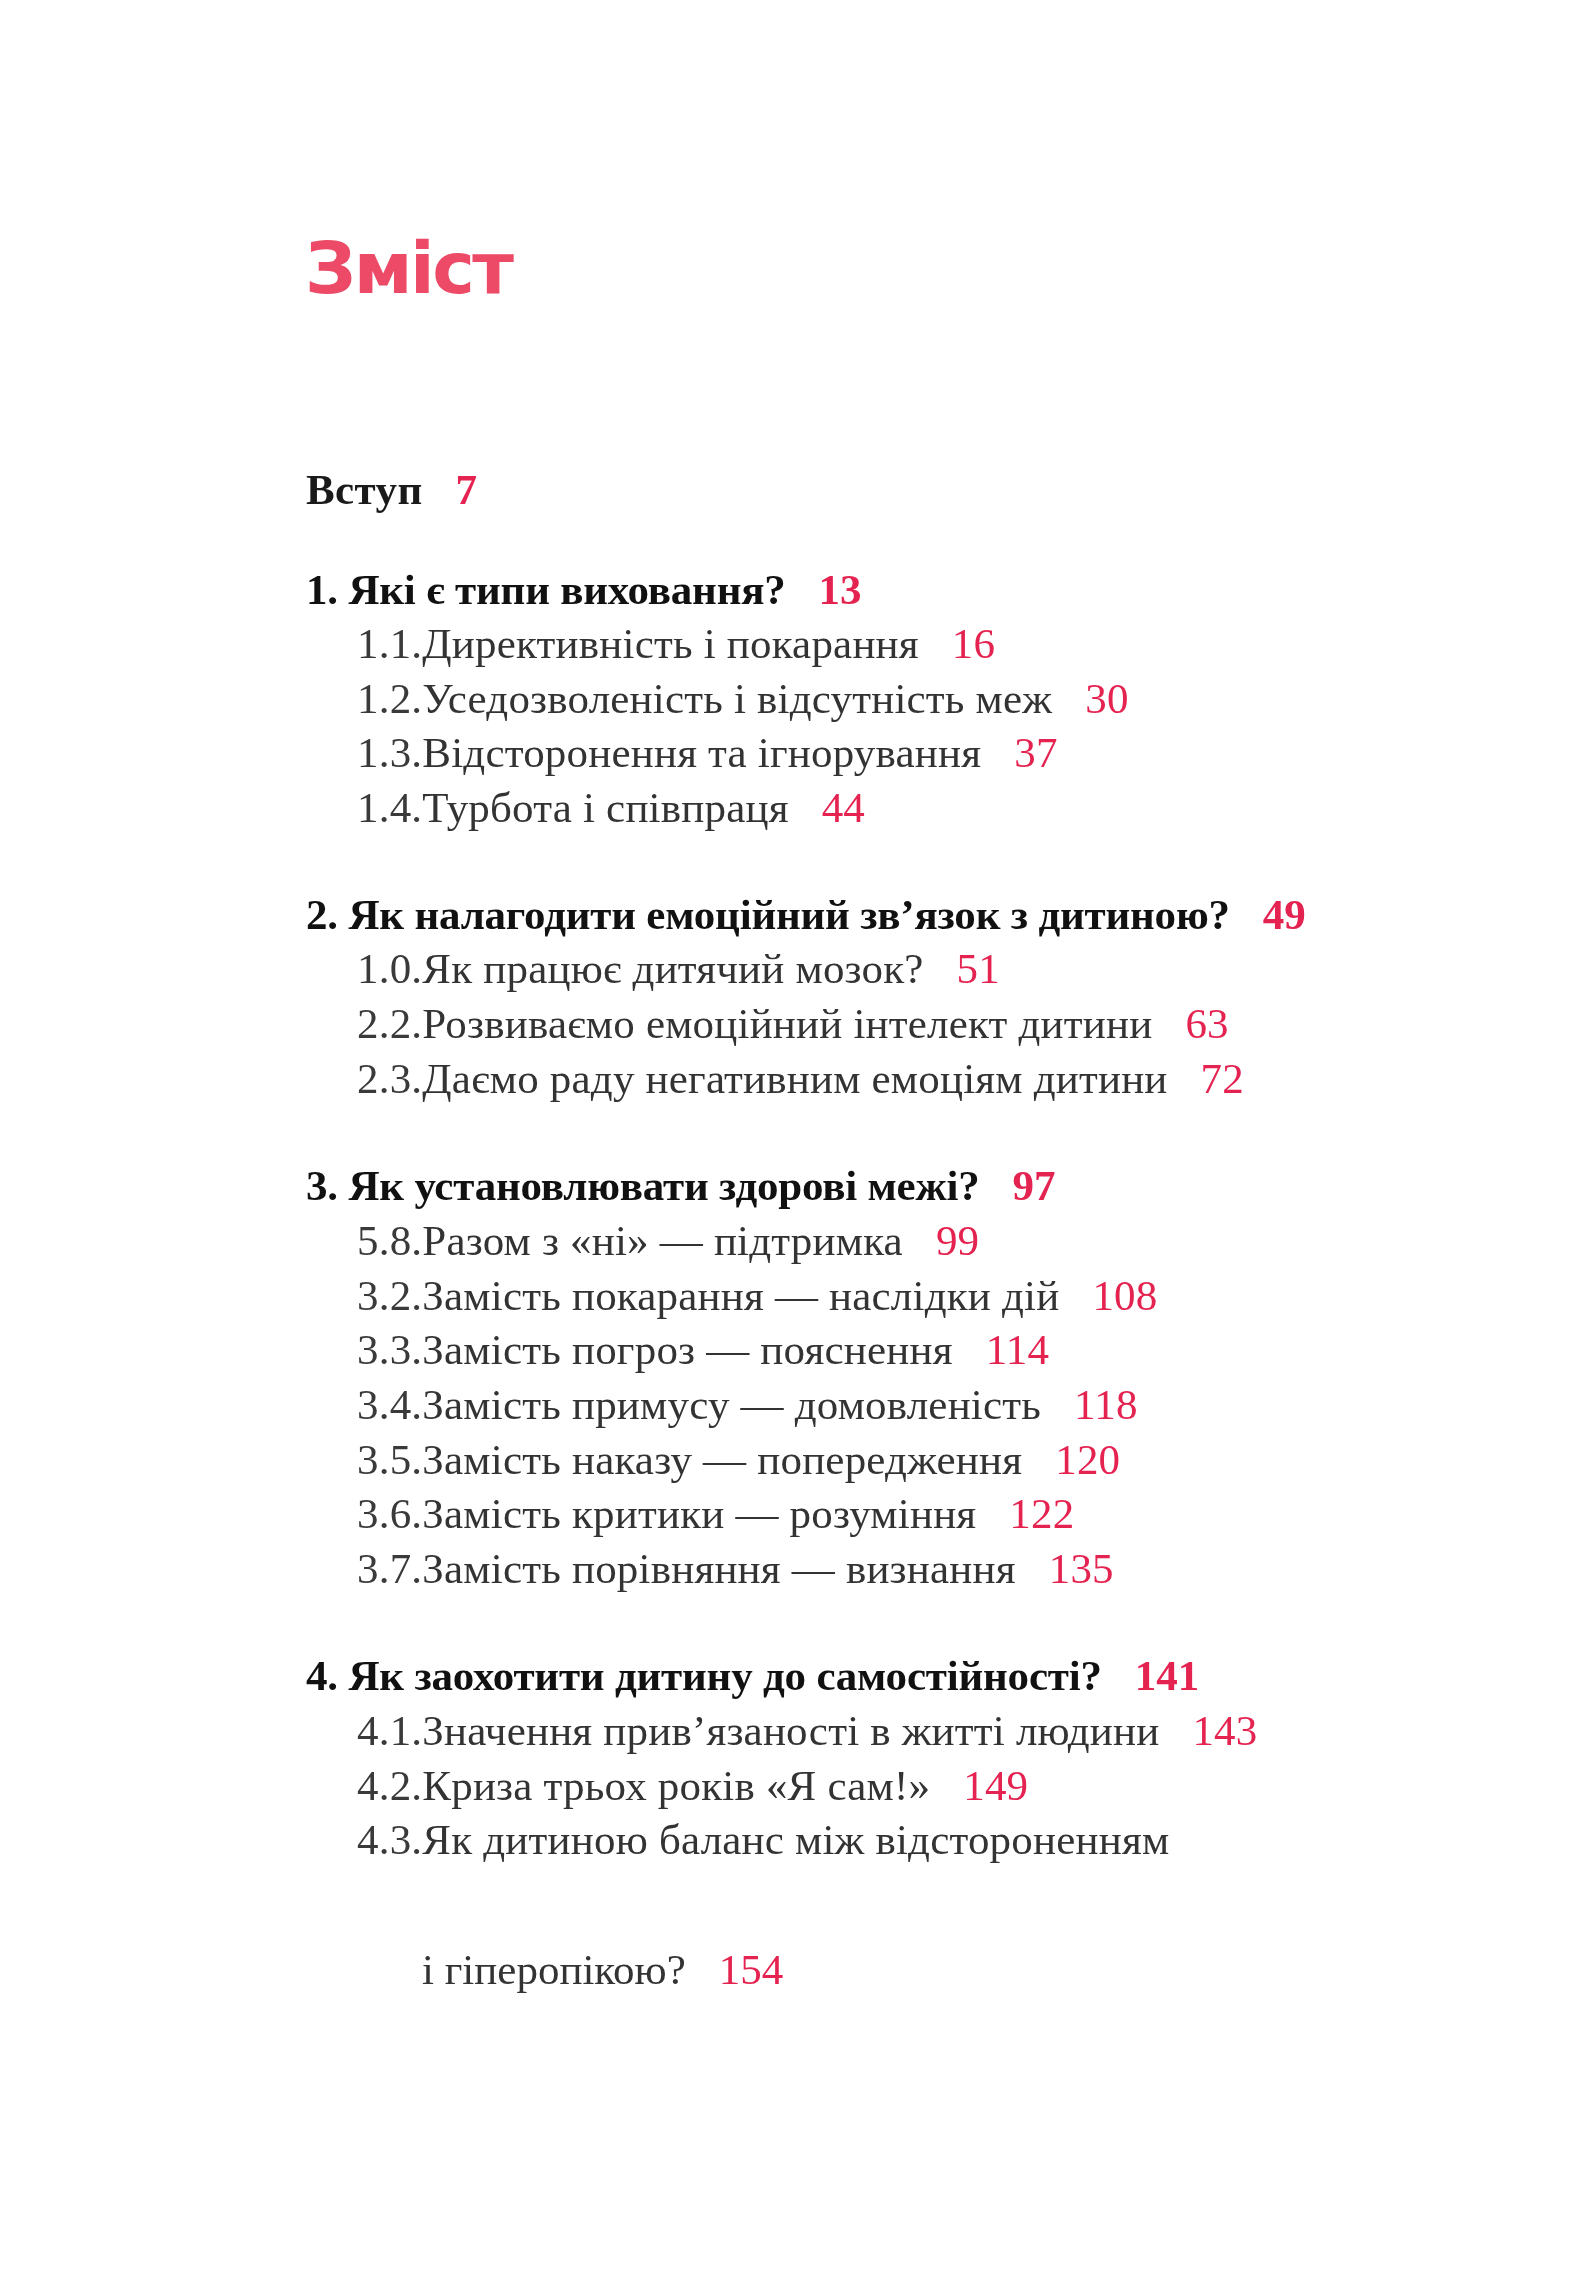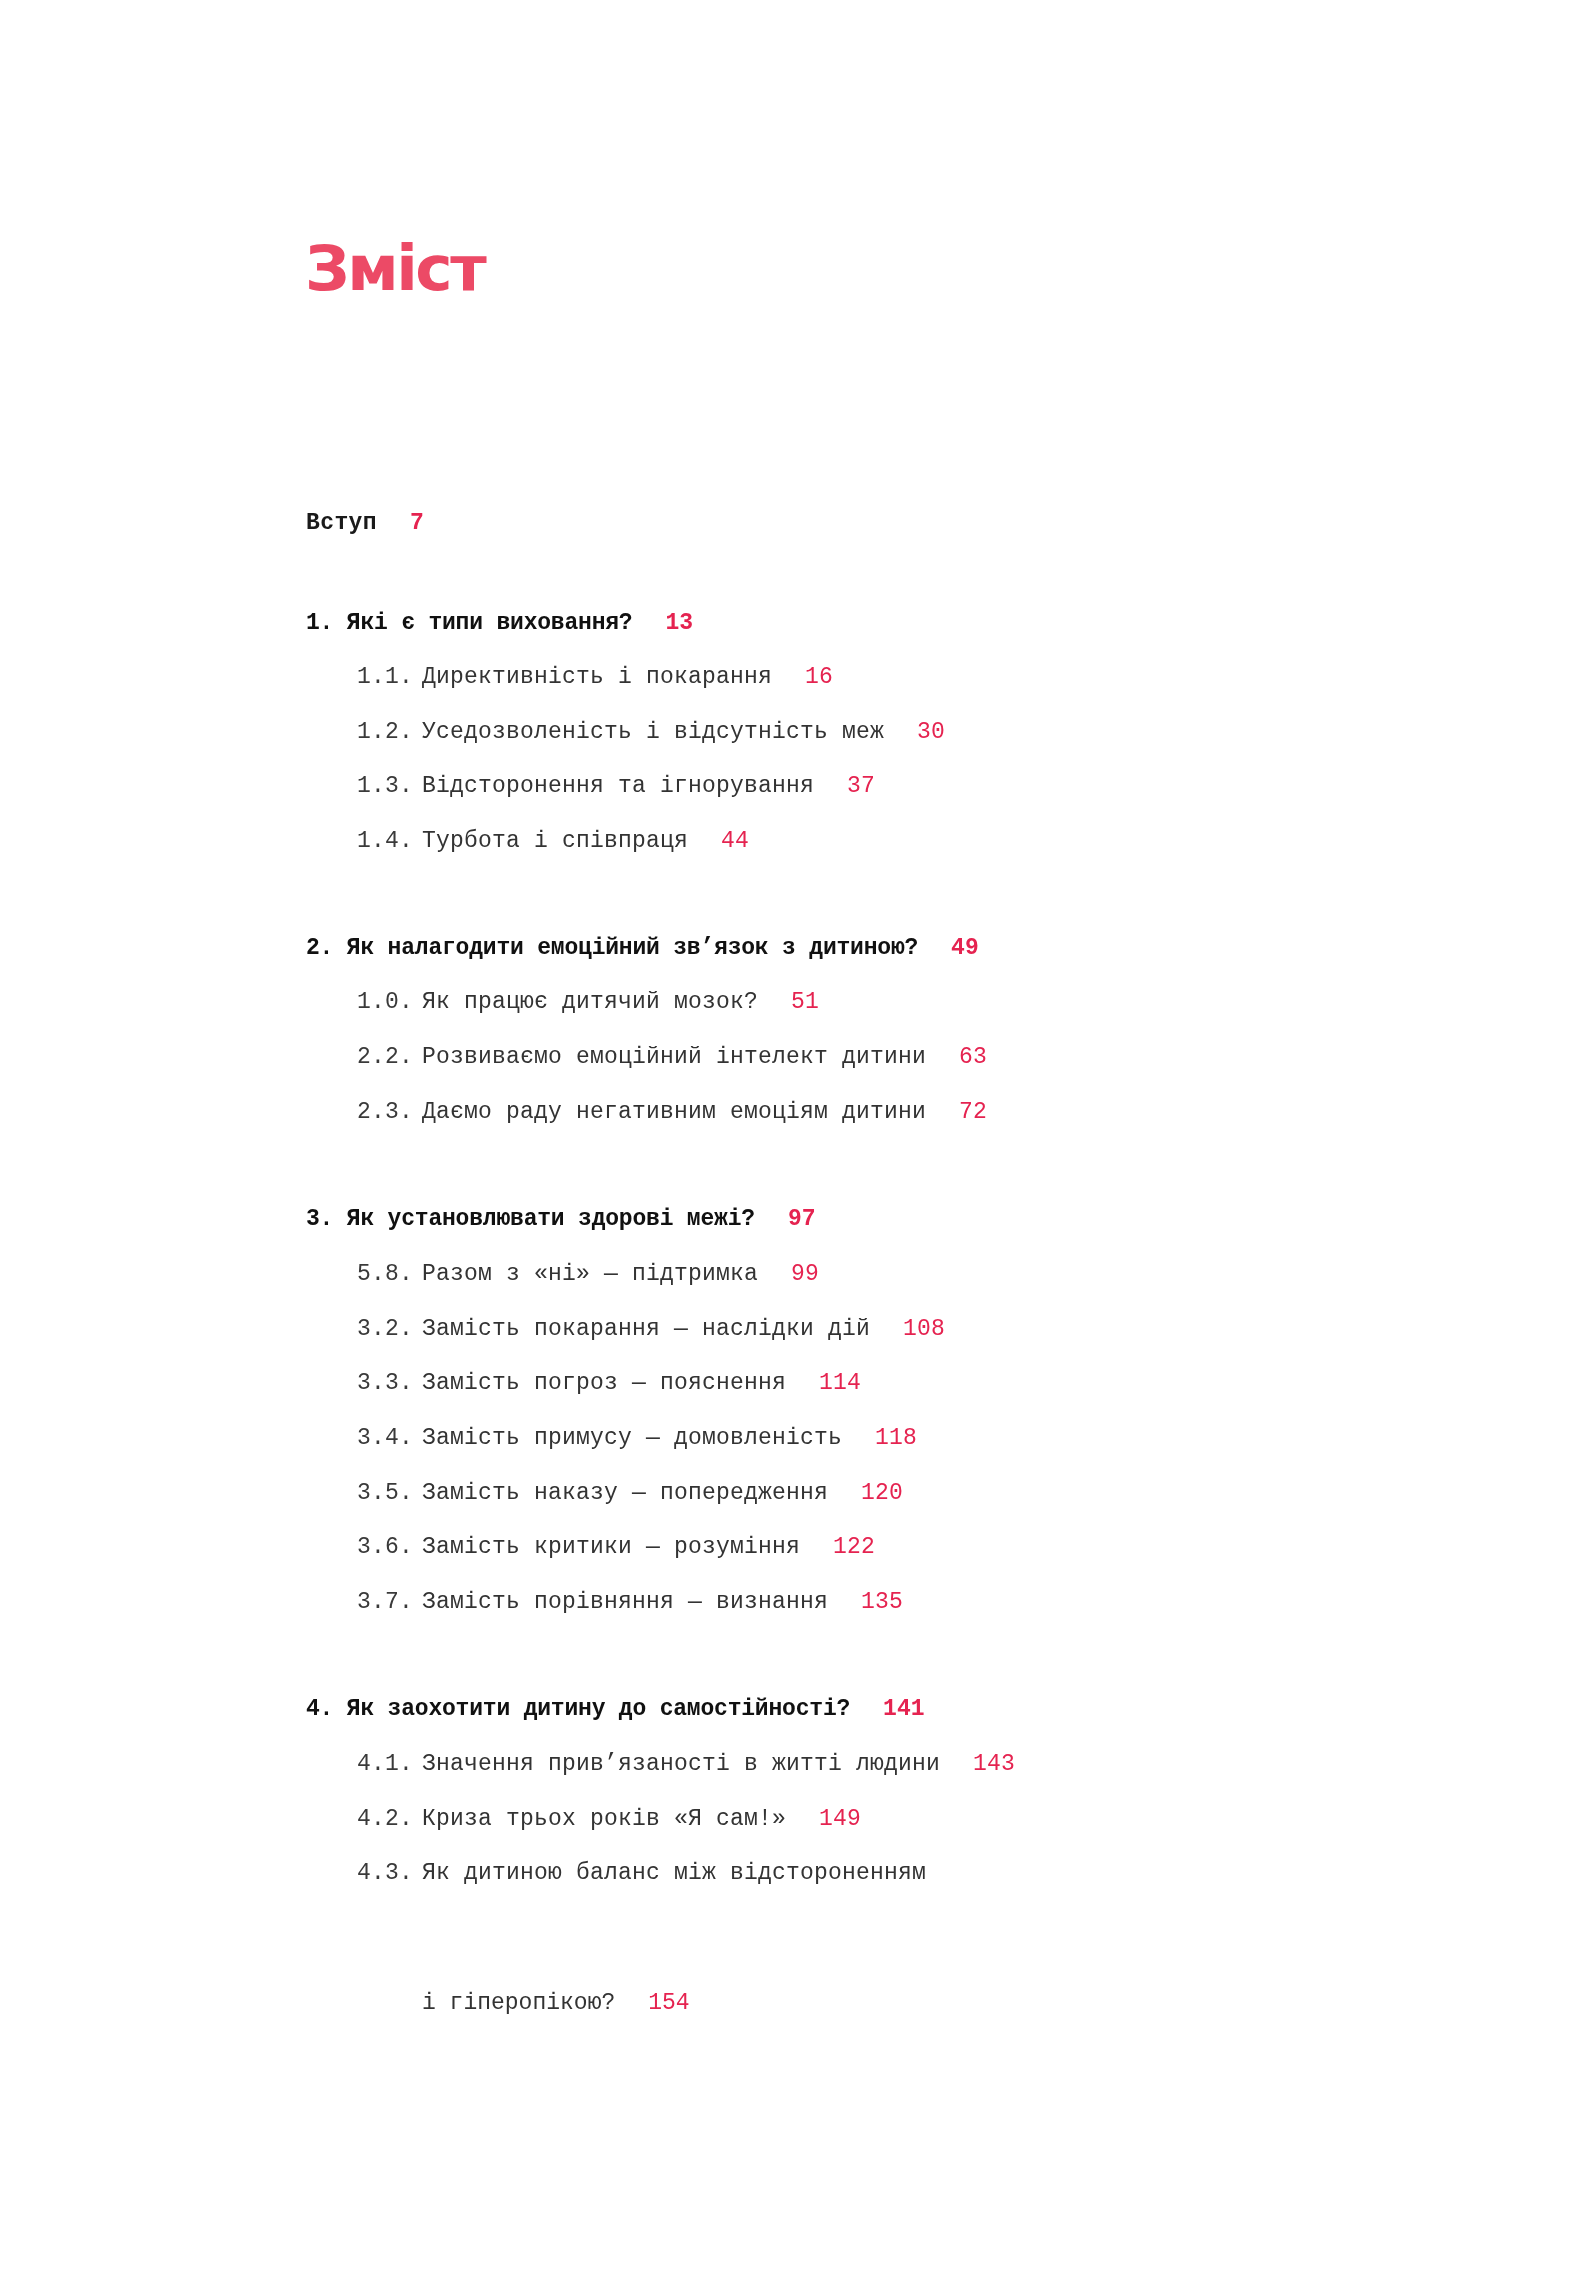--- a/index.html
+++ b/index.html
@@ -15,39 +15,38 @@
       font-family: "DejaVu Sans", "Liberation Sans", sans-serif;
       color: #1a1a1a;
     }
     .page-title {
       position: absolute;
       left: 305px;
       top: 217px;
       margin: 0;
       font-family: "DejaVu Sans", sans-serif;
       font-weight: bold;
-      font-size: 63px;
+      font-size: 72px;
       line-height: 103px;
       letter-spacing: -2.5px;
       color: #ec4a66;
     }
     .toc {
       position: absolute;
       left: 306px;
       top: 0;
       width: 1076px;
     }
     .row {
       position: absolute;
       left: 0;
       white-space: nowrap;
-      font-family: Liberation Mono, monospace;
-      font-size: 23px;
+      font-family: Liberation Serif, serif;
+      font-size: 43px;
       line-height: 40px;
-      margin-top: 33px;
     }
     .row .num {
       color: #e52350;
       margin-left: 33px;
     }
     .row.intro .label {
       font-weight: bold;
       color: #1a1a1a;
       letter-spacing: 0.4px;
     }

